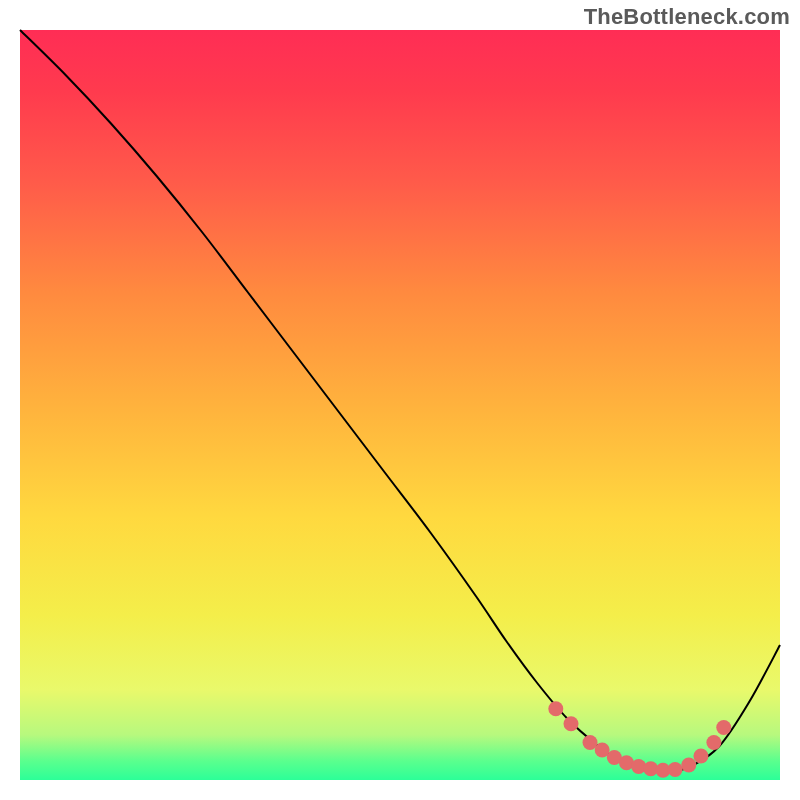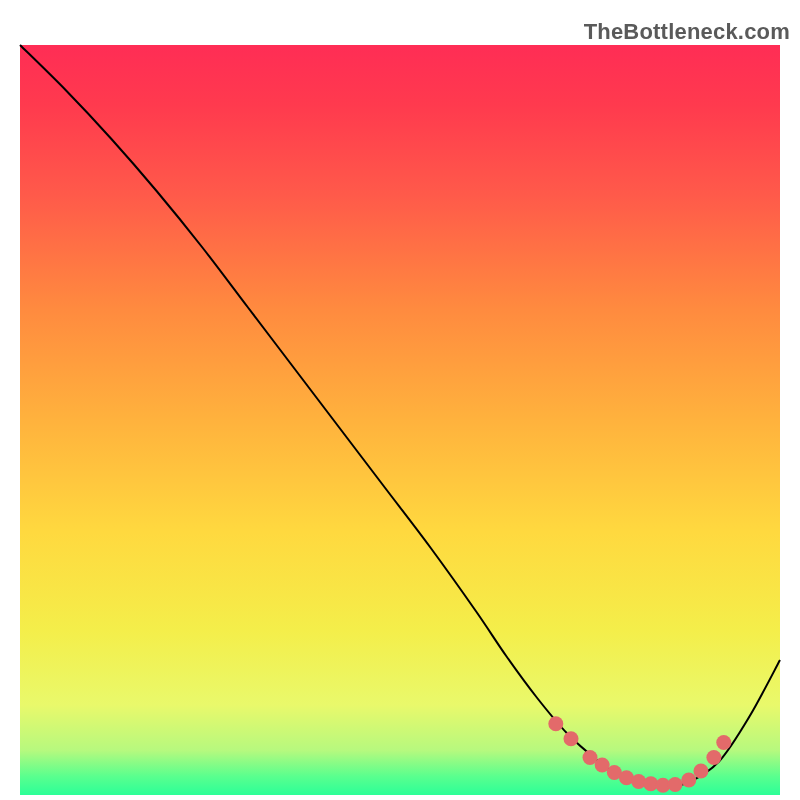--- a/index.html
+++ b/index.html
@@ -7,21 +7,20 @@
     padding: 0;
     width: 800px;
     height: 800px;
     background: #ffffff;
     font-family: -apple-system, BlinkMacSystemFont, "Segoe UI", Arial, sans-serif;
   }
   #container {
     position: relative;
     width: 800px;
     height: 704px;
-    margin-top: 15px;
   }
   #watermark {
     position: absolute;
     top: 4px;
     right: 10px;
     font-size: 22px;
     font-weight: 600;
     color: #5a5a5a;
     letter-spacing: 0.2px;
     z-index: 10;

